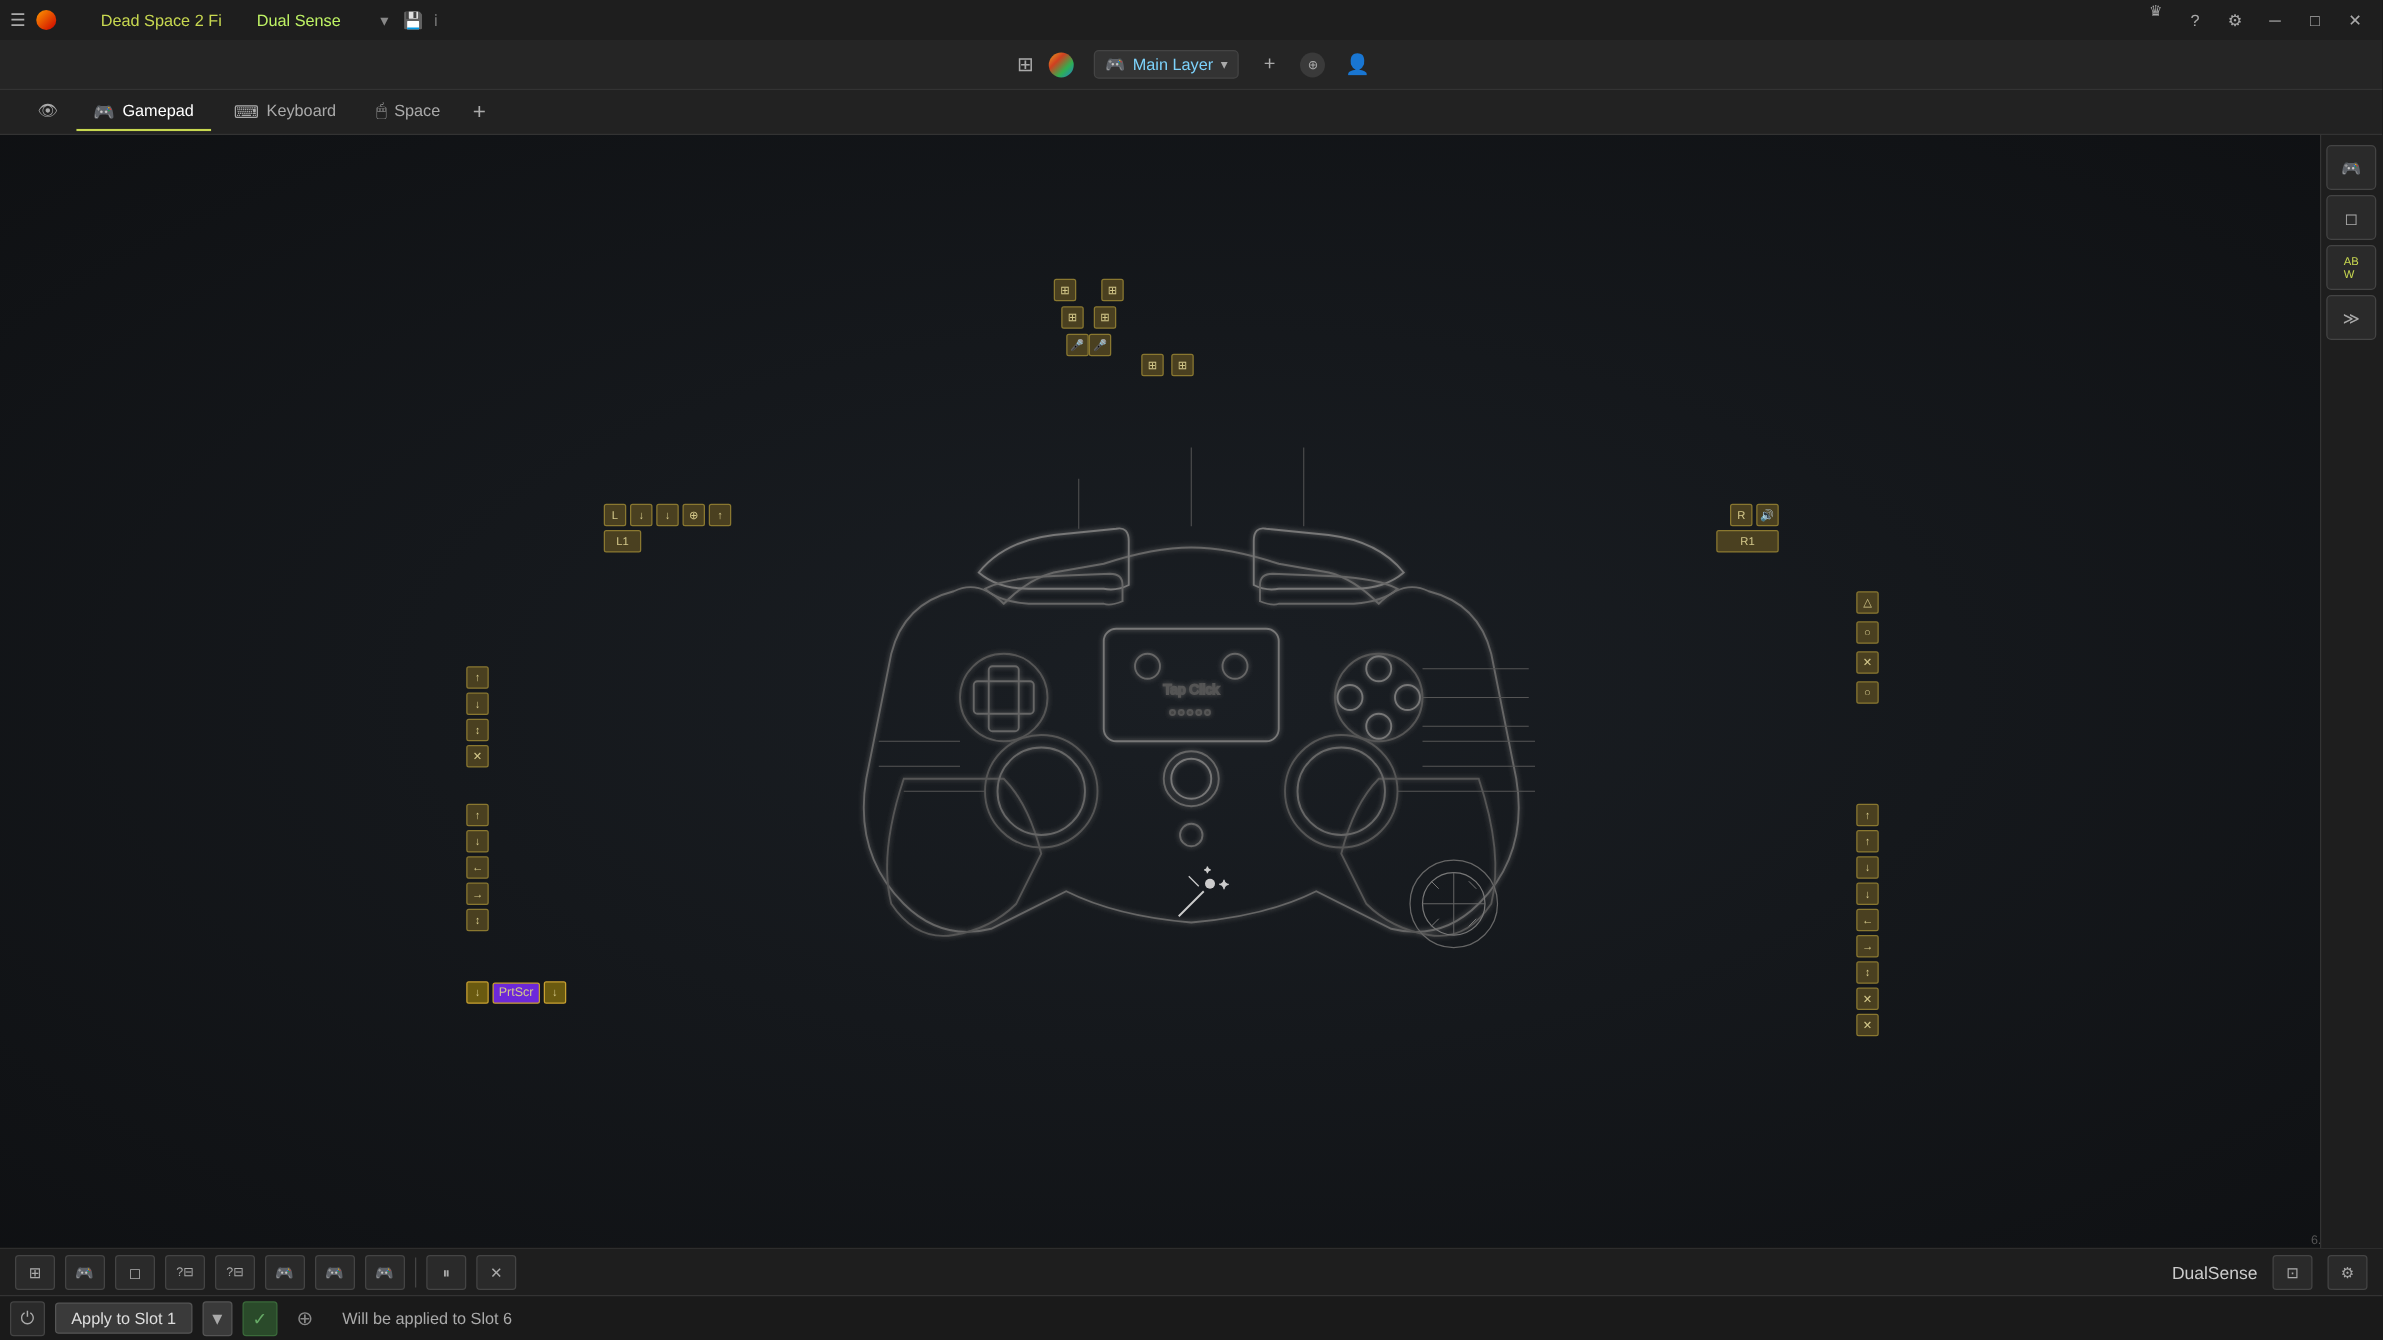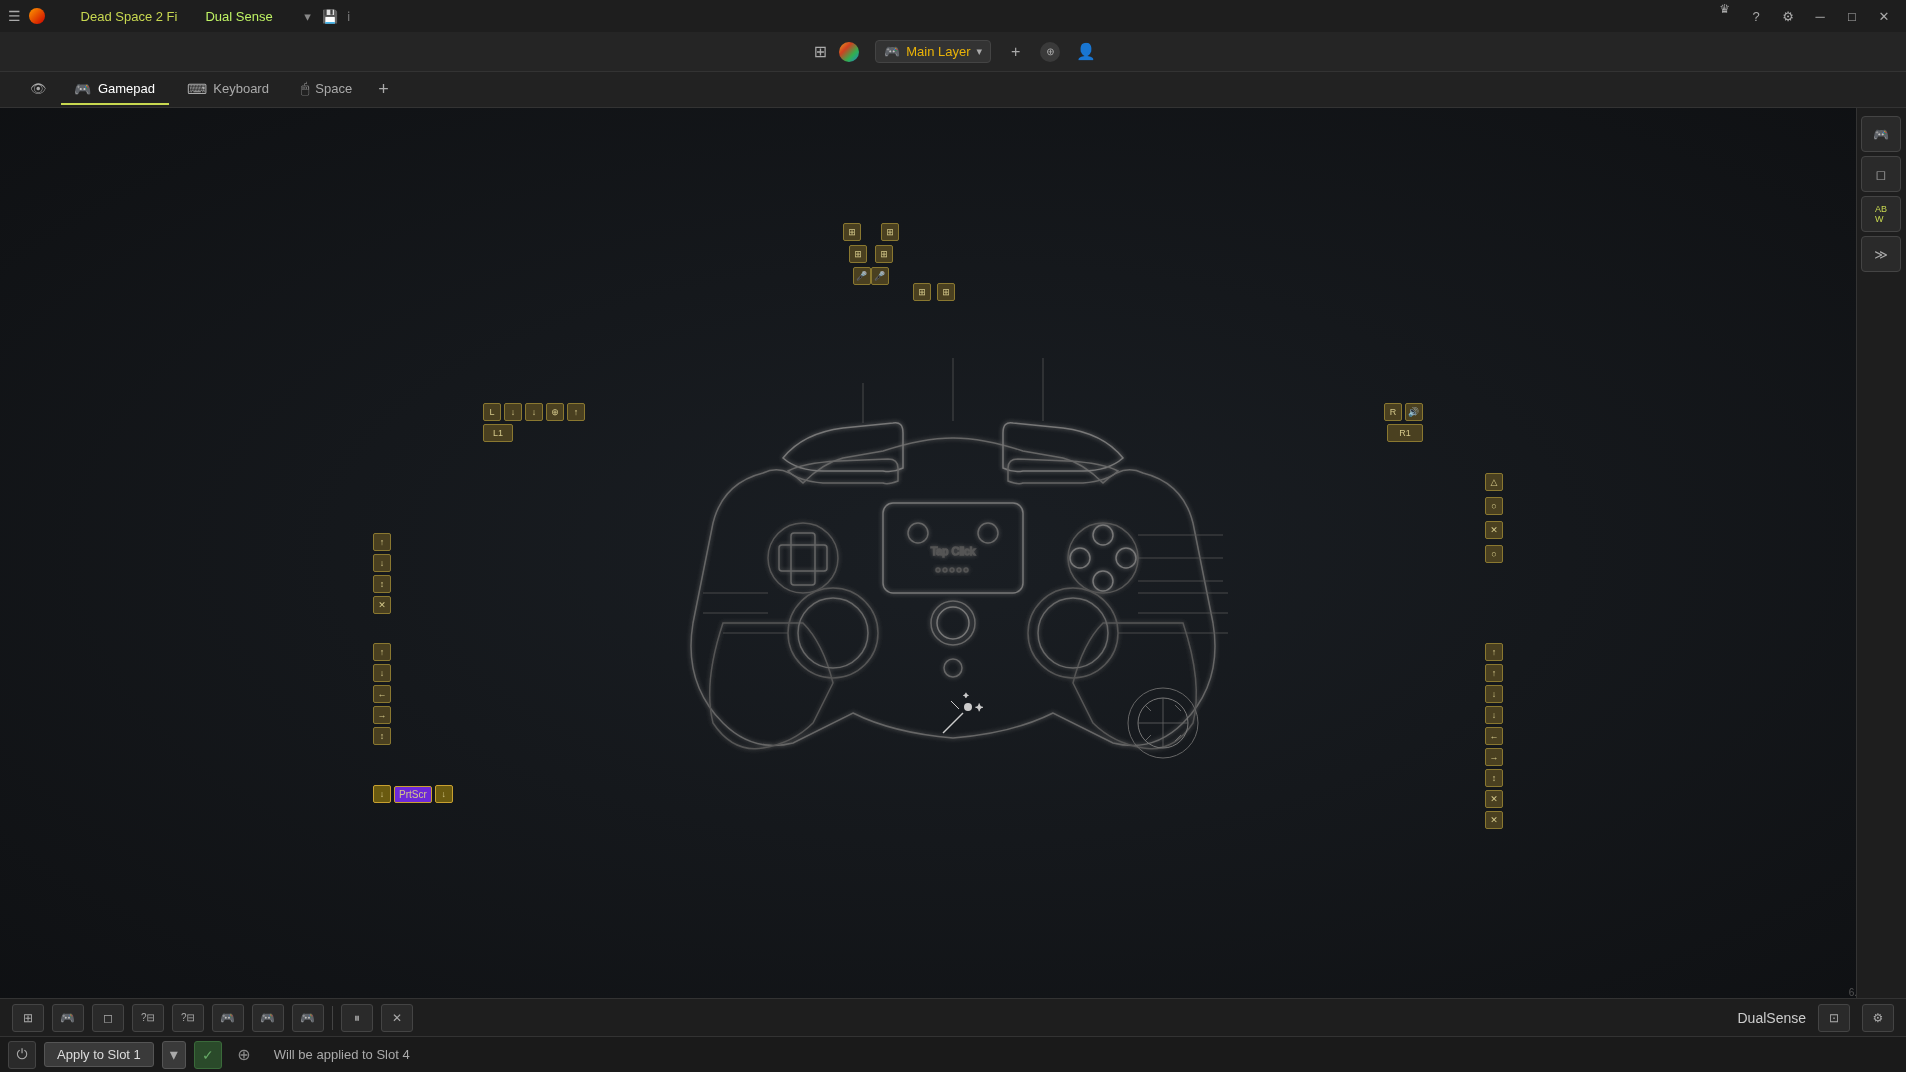--- a/index.html
+++ b/index.html
@@ -82,21 +82,21 @@
       display: flex;
       align-items: center;
       gap: 6px;
       background: #333;
       border: 1px solid #444;
       border-radius: 4px;
       padding: 3px 8px;
       cursor: pointer;
     }
     .layer-selector-label {
-      color: #eab308;
+      color: #7dd3fc;
       font-size: 13px;
     }
     .ps-icon {
       width: 20px;
       height: 20px;
       border-radius: 50%;
       background: #3a3a3a;
       display: flex;
       align-items: center;
       justify-content: center;
@@ -545,21 +545,21 @@
         </div>
         <div class="indicator-icon" style="width:30px;">L1</div>
       </div>
 
       
       <div style="position:absolute;top:100px;right:-120px;display:flex;flex-direction:column;gap:3px;align-items:flex-end;">
         <div style="display:flex;gap:3px;align-items:center;">
           <div class="indicator-icon">R</div>
           <div class="indicator-icon">🔊</div>
         </div>
-        <div class="indicator-icon" style="width:36px;">R1</div>
+        <div class="indicator-icon" style="width:50px;">R1</div>
       </div>
 
       
       <div style="position:absolute;top:230px;left:-230px;display:flex;flex-direction:column;gap:3px;">
         <div style="display:flex;gap:3px;">
           <div class="indicator-icon">↑</div>
         </div>
         <div style="display:flex;gap:3px;">
           <div class="indicator-icon">↓</div>
         </div>
@@ -659,14 +659,14 @@
 
 <div class="statusbar">
   <div class="power-btn">⏻</div>
 
   <button class="apply-btn">Apply to Slot 1</button>
   <div class="apply-dropdown">▾</div>
 
   <div class="status-icon">✓</div>
   <div class="ps-status-icon">⊕</div>
 
-  <span class="will-apply-text">Will be applied to Slot 4</span>
+  <span class="will-apply-text">Will be applied to Slot 6</span>
 </div>
 
 </body></html>

